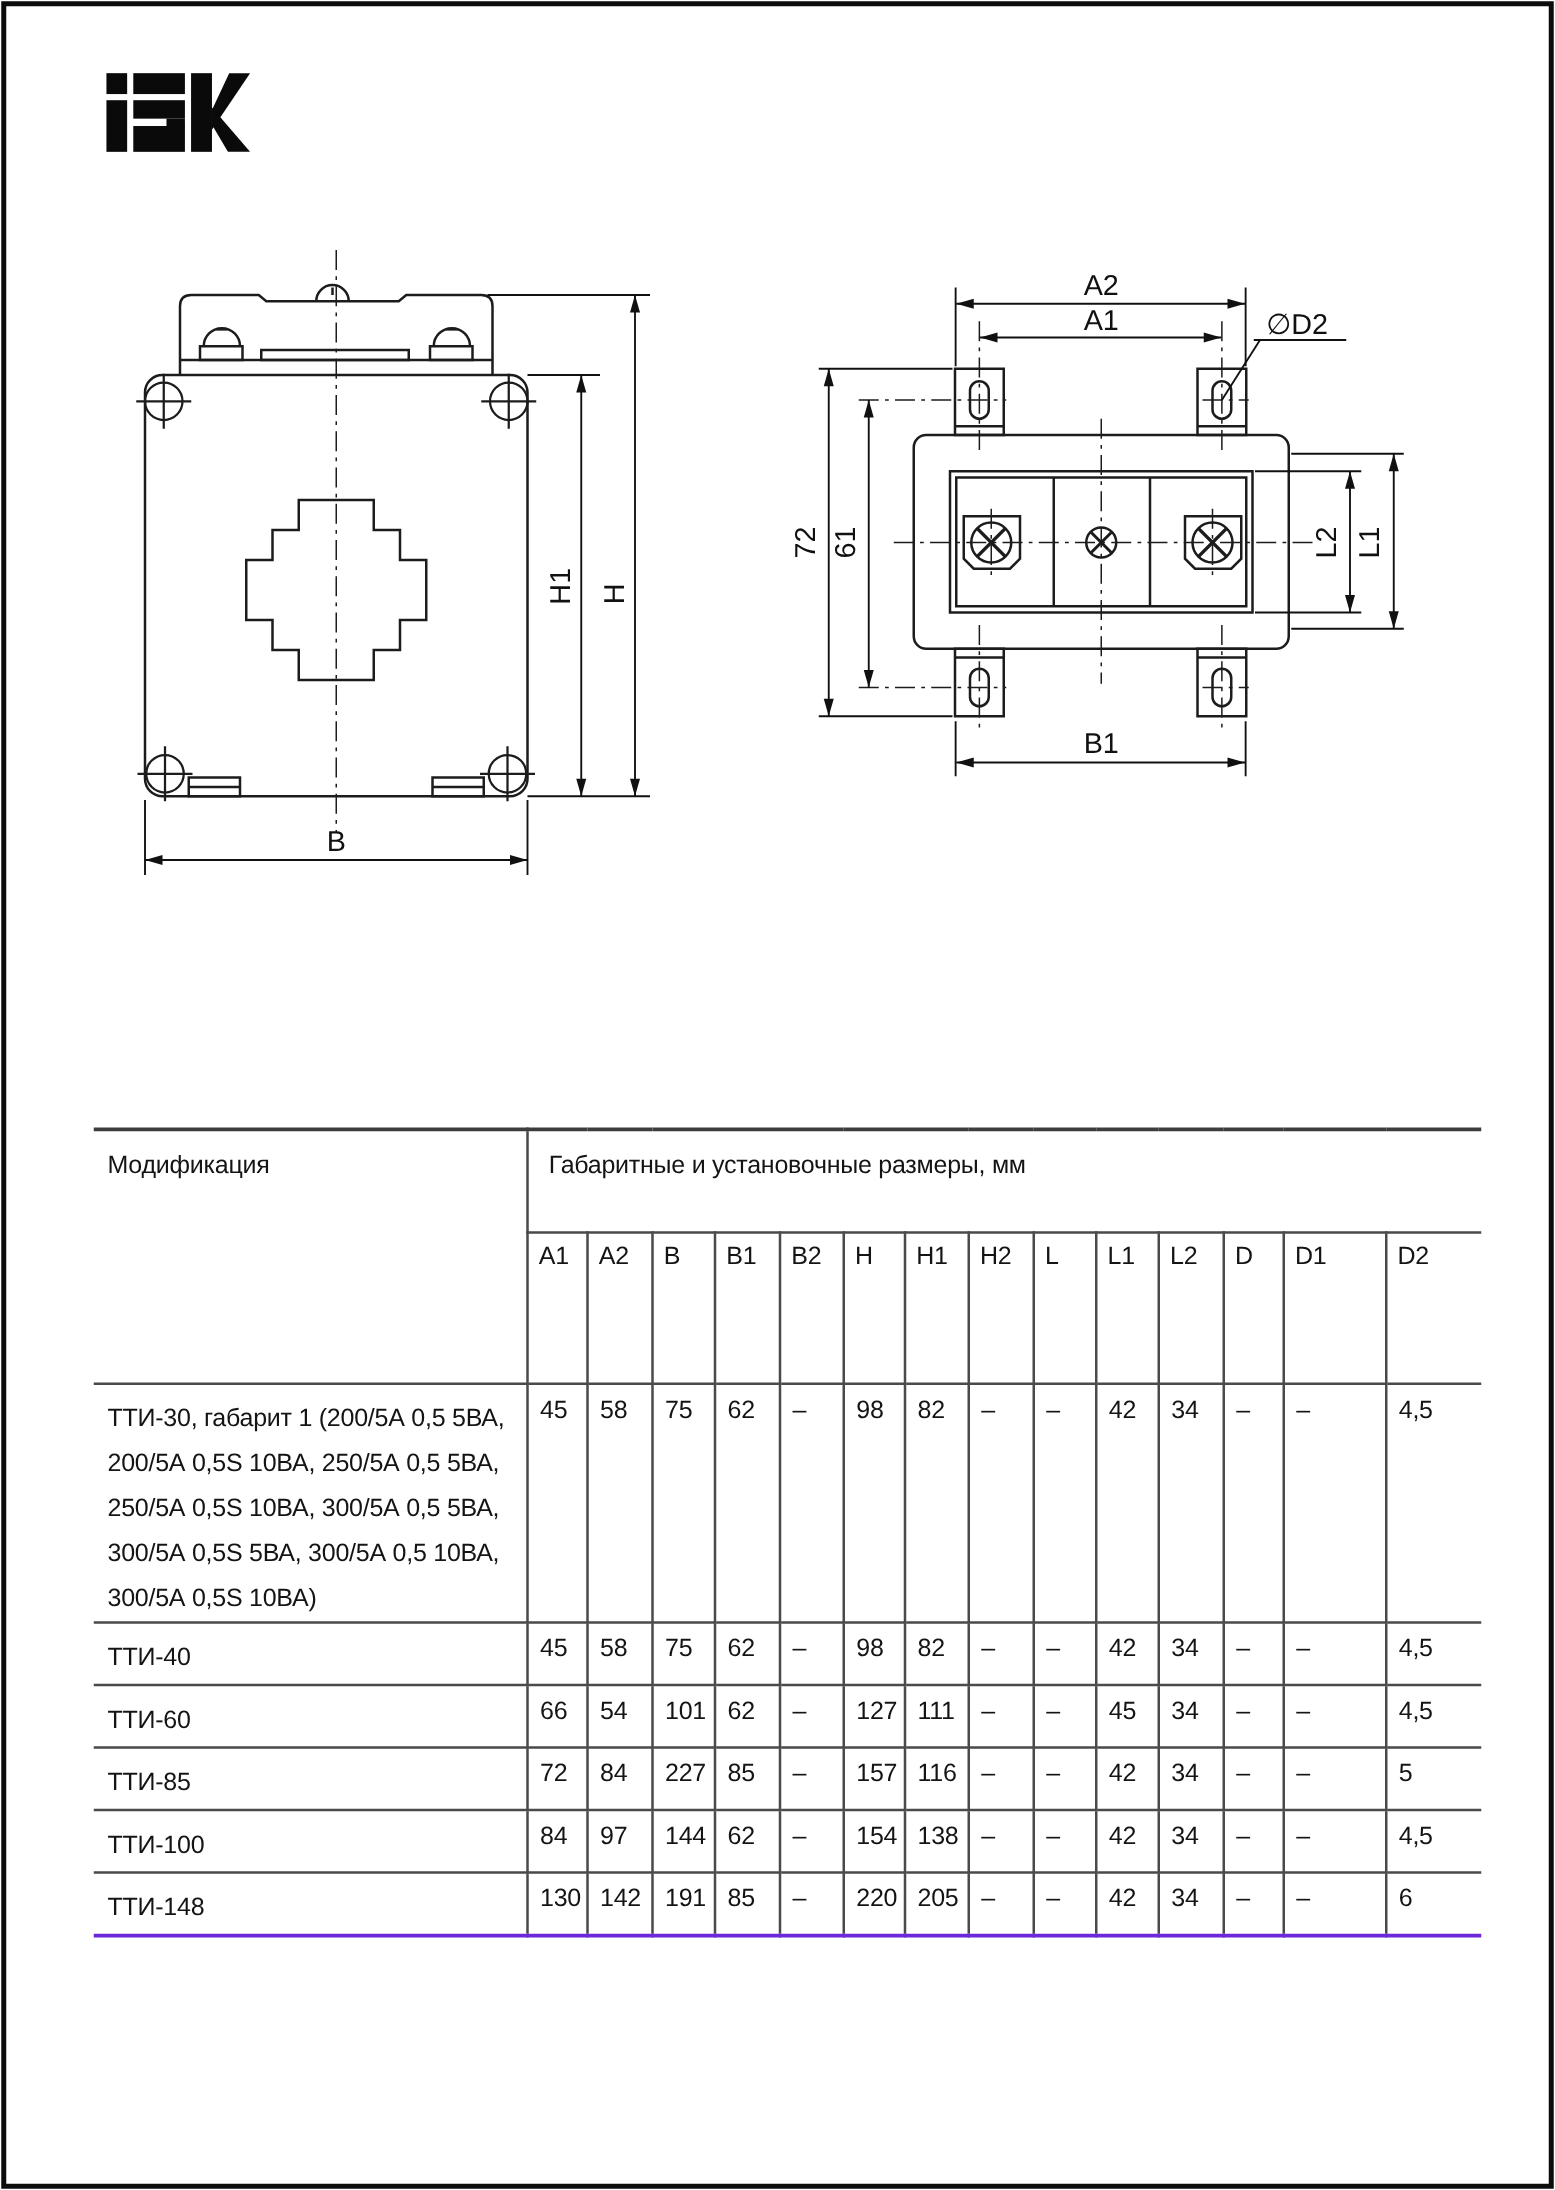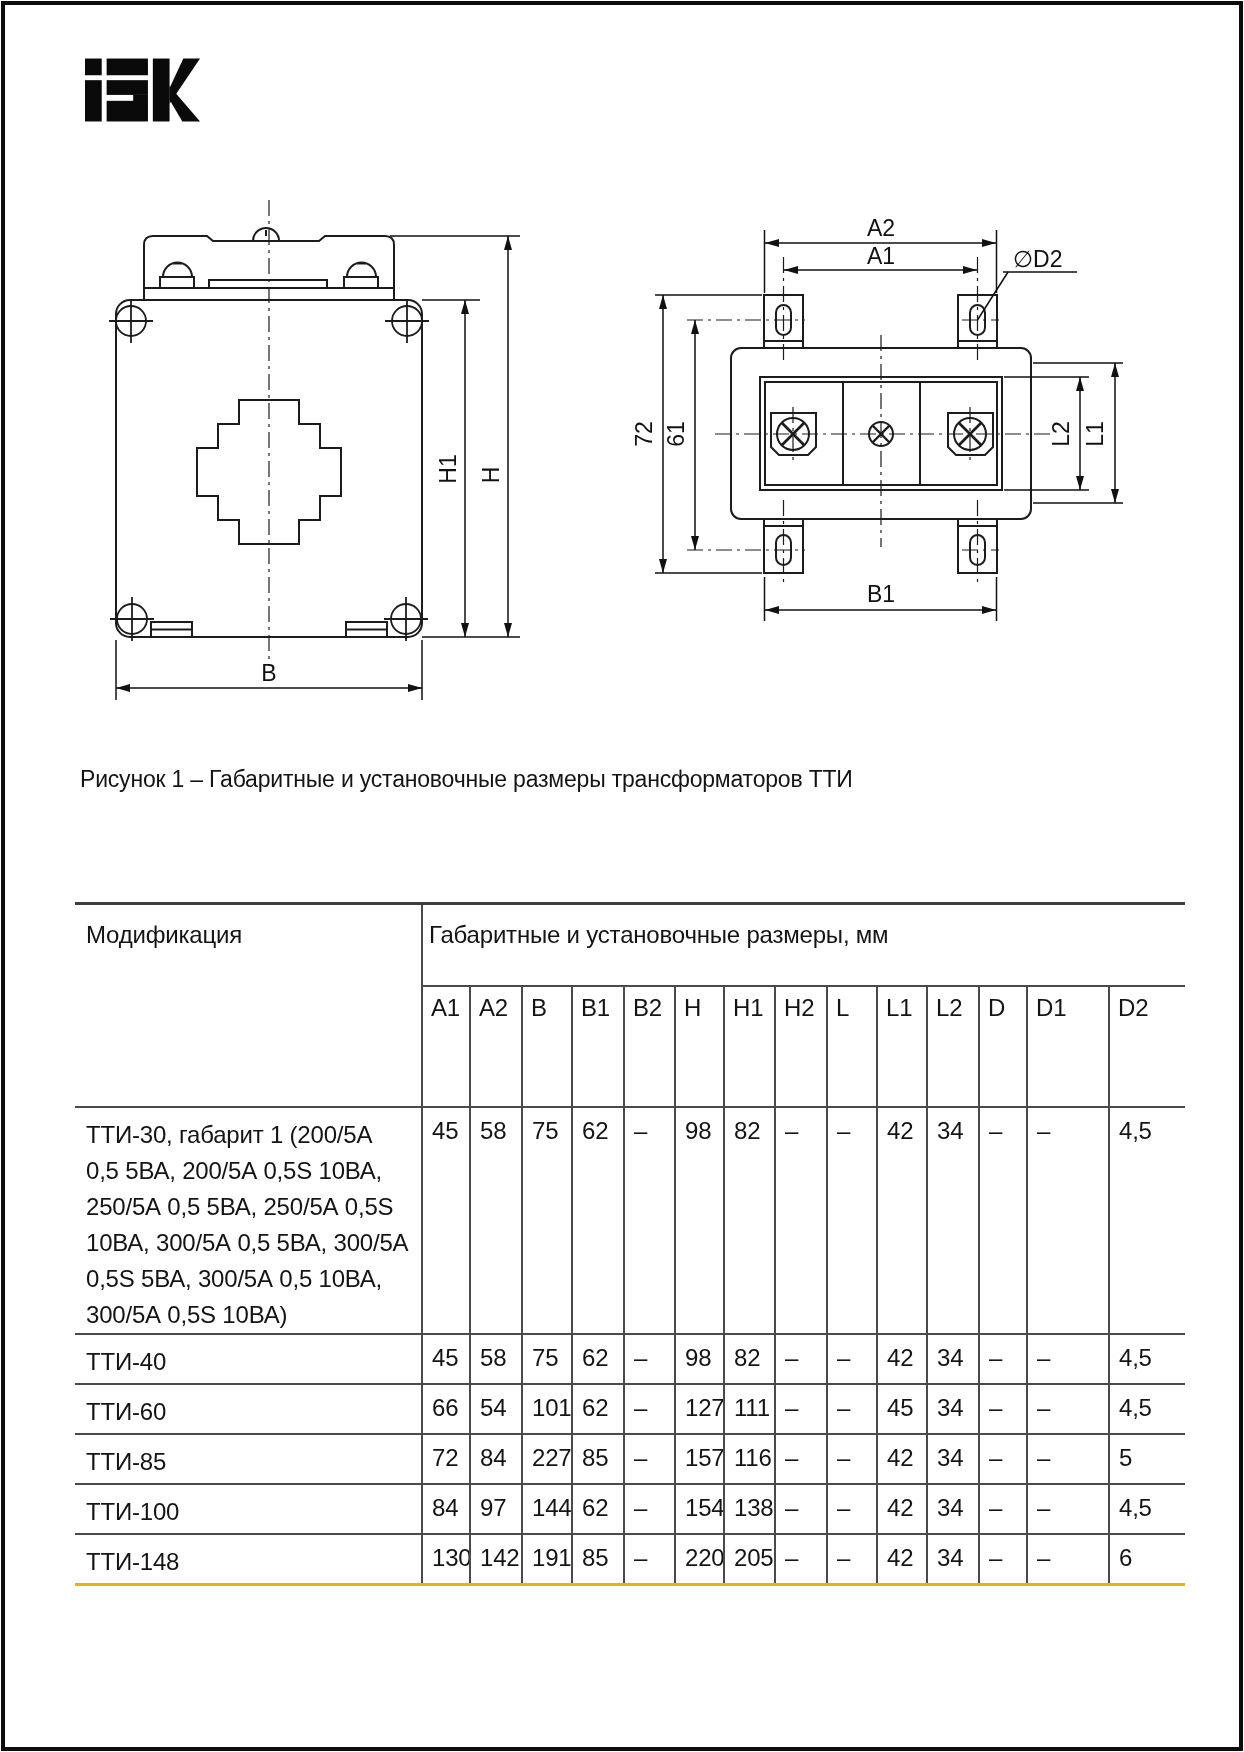--- a/index.html
+++ b/index.html
@@ -6,28 +6,28 @@
   .page{position:relative;width:1244px;height:1752px;background:#ffffff;
         font-family:"Liberation Sans","DejaVu Sans",sans-serif;color:#111;overflow:hidden;}
   .frame{position:absolute;inset:1px;border:4px solid #0c0c0c;pointer-events:none;}
   .logo{position:absolute;left:85px;top:58px;}
   .drawing{position:absolute;}
   .front-view{left:88px;top:188px;}
   .top-view{left:575px;top:195px;}
   .caption{position:absolute;left:80px;top:756px;width:960px;
            font-size:23px;line-height:46px;letter-spacing:-0.2px;color:#141414;}
   .dim-table{position:absolute;left:75px;top:902px;width:1110px;table-layout:fixed;
-             border-collapse:collapse;border-top:3px solid #3d3d3d;border-bottom:3px solid #eab308;
-             font-size:24px;color:#141414;}
+             border-collapse:collapse;border-top:3px solid #3d3d3d;border-bottom:3px solid #6d28d9;
+             font-size:20px;color:#141414;}
   .dim-table th,.dim-table td{border:2px solid #4a4a4a;vertical-align:top;text-align:left;
              font-weight:normal;letter-spacing:-0.2px;overflow:hidden;}
   .dim-table tr > *:first-child{border-left:none;}
   .dim-table tr > *:last-child{border-right:none;}
   .th-mod{padding:16px 10px 0 11px;}
-  .th-group{padding:16px 0 0 6px;}
+  .th-group{padding:16px 0 0 16px;}
   .r-head1 > *{height:64px;}
   .th-col{padding:7px 0 0 8px;height:112px;}
   .td-mod{padding:9px 10px 0 11px;line-height:36px;}
   .td-val{padding:9px 0 0 9px;}
   .r-big td{height:172px;}
   .r-std td{height:39px;}
   svg text{font-family:"Liberation Sans","DejaVu Sans",sans-serif;fill:#111;}
   .dimlbl{font-size:23px;}
 </style>
 </head>
@@ -201,21 +201,20 @@
     <text class="dimlbl" x="306" y="69" text-anchor="middle">A1</text>
     <text class="dimlbl" x="438" y="72">∅D2</text>
     <text class="dimlbl" transform="translate(77,239) rotate(-90)" text-anchor="middle">72</text>
     <text class="dimlbl" transform="translate(109,239) rotate(-90)" text-anchor="middle">61</text>
     <text class="dimlbl" transform="translate(494,239) rotate(-90)" text-anchor="middle">L2</text>
     <text class="dimlbl" transform="translate(528,239) rotate(-90)" text-anchor="middle">L1</text>
     <text class="dimlbl" x="306" y="407" text-anchor="middle">B1</text>
   </svg>
 
   <div class="caption">
-    <div>Рисунок 1 – Габаритные и установочные размеры трансформаторов ТТИ</div>
   </div>
 
   <table class="dim-table">
     <colgroup>
       <col style="width:347px">
         <col style="width:48px">
         <col style="width:52px">
         <col style="width:50px">
       <col style="width:52px">
         <col style="width:51px">

